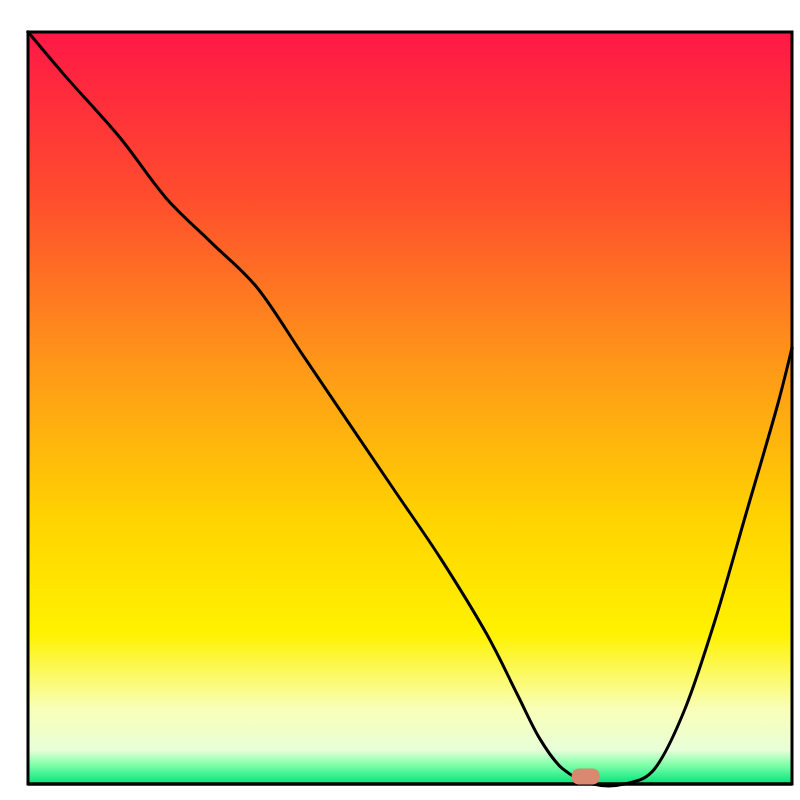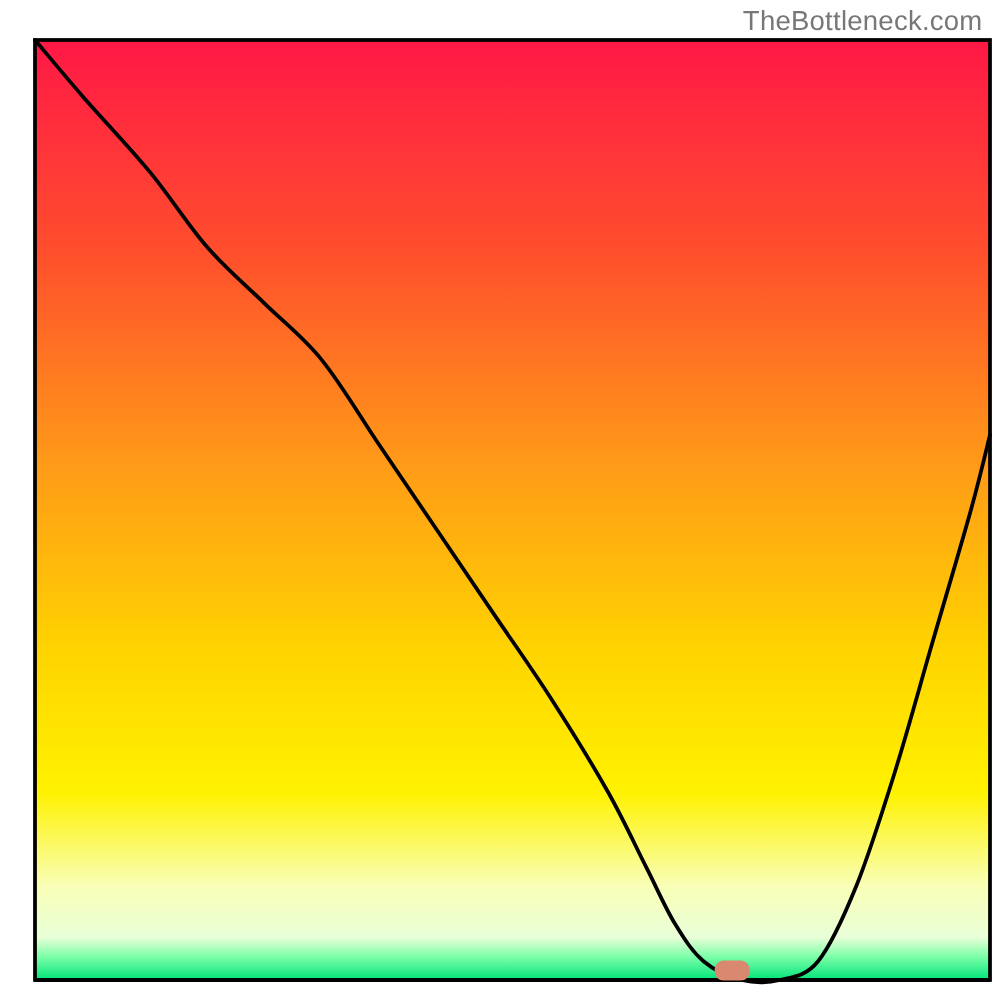--- a/index.html
+++ b/index.html
@@ -51,14 +51,13 @@
 
   <rect id="frame-rect" fill="none" stroke="#000" stroke-width="3" x="28" y="32" width="764" height="752"></rect>
 
   <line id="baseline" stroke="#000" stroke-width="3" x1="28" x2="792" y1="784" y2="784"></line>
 
   <path id="curve" fill="none" stroke="#000" stroke-width="3" stroke-linejoin="round" stroke-linecap="round" d="M 28 32 C 34.36666666666667 39.52, 50.92 59.57333333333334, 66.2 77.12 C 81.48 94.66666666666667, 103.12666666666667 117.22666666666665, 119.67999999999999 137.27999999999997 C 136.23333333333332 157.3333333333333, 150.23999999999998 179.89333333333326, 165.51999999999998 197.43999999999994 C 180.79999999999998 214.98666666666662, 196.07999999999998 227.52000000000007, 211.35999999999999 242.56000000000006 C 226.64 257.6000000000001, 241.92 268.87999999999994, 257.2 287.67999999999995 C 272.47999999999996 306.47999999999996, 287.76 332.8, 303.03999999999996 355.36 C 318.31999999999994 377.92, 333.6 400.48, 348.88 423.04 C 364.15999999999997 445.6, 379.43999999999994 468.15999999999997, 394.71999999999997 490.71999999999997 C 410 513.28, 425.28 534.5866666666666, 440.56 558.4 C 455.84000000000003 582.2133333333334, 473.66666666666663 611.04, 486.4 633.6 C 499.1333333333333 656.1600000000001, 508.0466666666667 676.2133333333334, 516.96 693.76 C 525.8733333333334 711.3066666666666, 532.2400000000001 726.3466666666667, 539.8800000000001 738.88 C 547.5200000000001 751.4133333333333, 553.8866666666667 761.44, 562.8 768.96 C 571.7133333333333 776.48, 583.1733333333333 781.4933333333333, 593.36 784 C 603.5466666666667 786.5066666666667, 613.7333333333333 786.5066666666667, 623.9200000000001 784 C 634.1066666666668 781.4933333333333, 644.2933333333334 781.4933333333333, 654.48 768.96 C 664.6666666666666 756.4266666666667, 674.8533333333332 733.8666666666667, 685.04 708.8 C 695.2266666666667 683.7333333333332, 705.4133333333334 651.1466666666666, 715.6 618.56 C 725.7866666666666 585.9733333333332, 735.9733333333334 548.3733333333333, 746.16 513.28 C 756.3466666666666 478.18666666666667, 769.08 435.5733333333333, 776.72 408 C 784.36 380.4266666666667, 789.4533333333334 357.8666666666667, 792 347.84000000000003"></path>
 
   <rect id="marker" rx="7" ry="7" x="571.72" y="768.48" width="28" height="16" fill="#d9896f"></rect>
 </svg>
 
-<div class="attribution">TheBottleneck.com</div>
 </div>
 
 </body></html>

